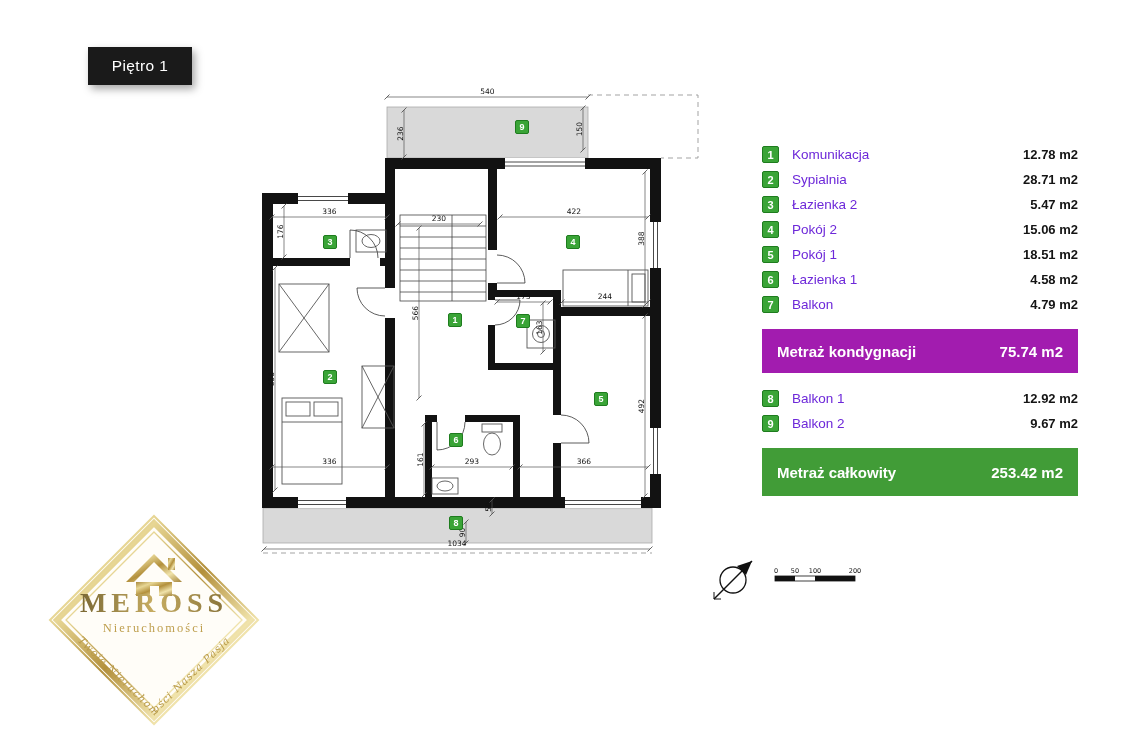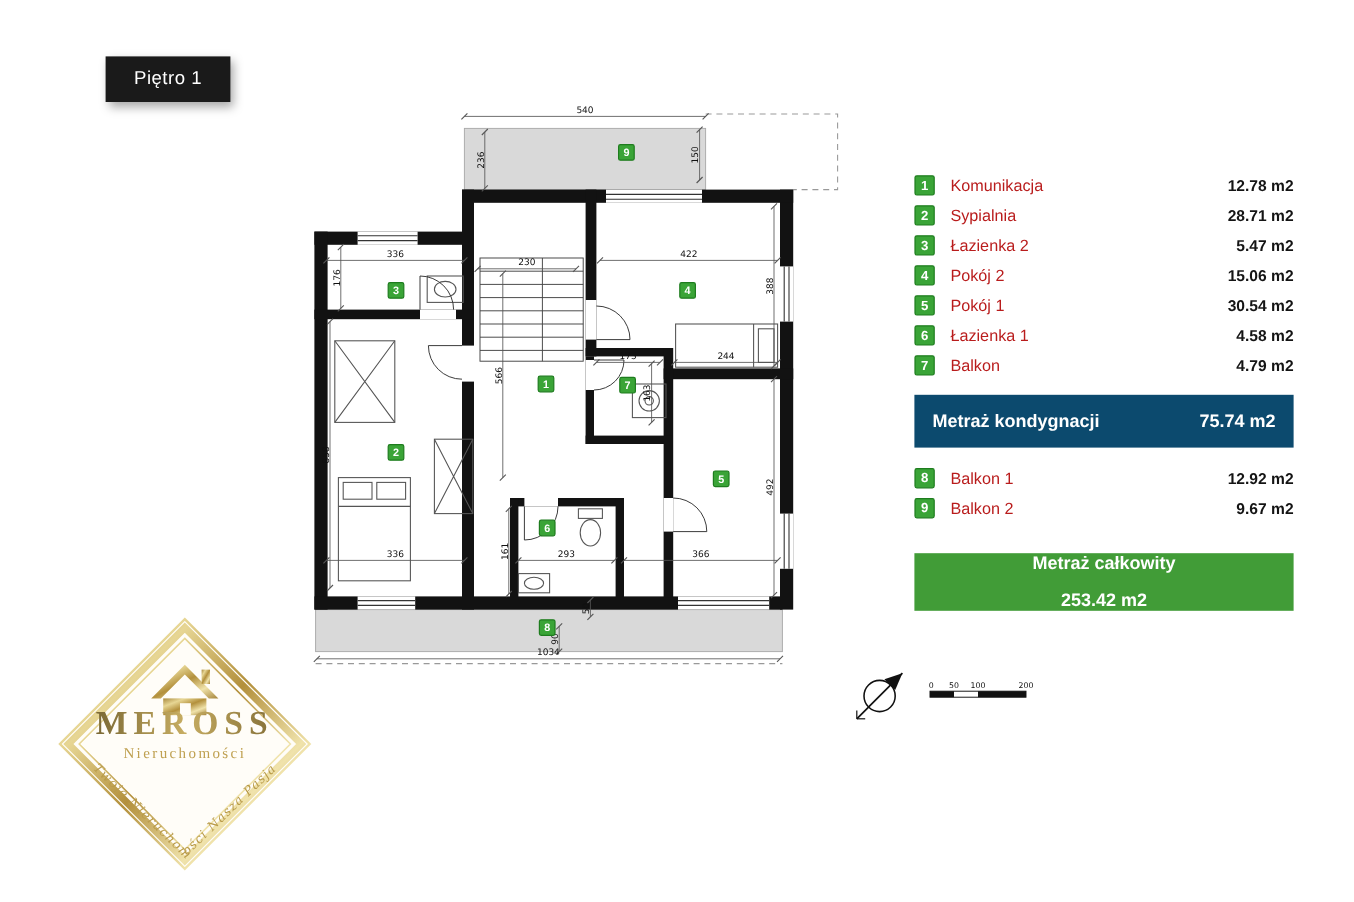--- a/index.html
+++ b/index.html
@@ -9,27 +9,27 @@
         display:flex;align-items:center;justify-content:center;
         color:#fff;font-size:15.5px;letter-spacing:.4px;
         box-shadow:3px 4px 8px rgba(0,0,0,.35);}
   #plan-svg{position:absolute;left:0;top:0;}
   #room-list{position:absolute;left:762px;top:146px;width:316px;}
   #balcony-list{position:absolute;left:762px;top:390px;width:316px;}
   .row{display:flex;align-items:center;height:17px;margin-bottom:8px;}
   .badge{width:17px;height:17px;border-radius:2px;color:#fff;font-size:11px;font-weight:bold;
         display:flex;align-items:center;justify-content:center;margin-right:13px;
         border:1px solid #1e7c1e;box-sizing:border-box;}
-  .rname{font-size:13.5px;color:#b91c1c;}
+  .rname{font-size:13.5px;color:#6d28d9;}
   .rarea{margin-left:auto;font-size:13px;font-weight:bold;color:#141414;}
   .bar{position:absolute;left:762px;width:316px;display:flex;align-items:center;
         justify-content:space-between;padding:0 15px;box-sizing:border-box;
         color:#fff;font-weight:bold;font-size:15px;}
   #bar-kondygnacja{top:329px;height:44px;}
-  #bar-total{top:461px;height:48px;flex-direction:column;}
+  #bar-total{top:448px;height:48px;}
   .logo-wrap{position:absolute;left:26px;top:508px;width:256px;height:224px;}
 </style>
 </head>
 <body>
 
 <div class="page">
 
   <div class="floor-label" style="background: rgb(26, 26, 26);">
     <span>Piętro 1</span>
   </div>
@@ -347,35 +347,35 @@
       <span class="rarea">5.47 m2</span>
     </div>
       <div class="row">
       <span class="badge" style="background: rgb(58, 164, 55);">4</span>
       <span class="rname">Pokój 2</span>
       <span class="rarea">15.06 m2</span>
     </div>
       <div class="row">
       <span class="badge" style="background: rgb(58, 164, 55);">5</span>
       <span class="rname">Pokój 1</span>
-      <span class="rarea">30.54 m2</span>
+      <span class="rarea">18.51 m2</span>
     </div>
       <div class="row">
       <span class="badge" style="background: rgb(58, 164, 55);">6</span>
       <span class="rname">Łazienka 1</span>
       <span class="rarea">4.58 m2</span>
     </div>
       <div class="row">
       <span class="badge" style="background: rgb(58, 164, 55);">7</span>
       <span class="rname">Balkon</span>
       <span class="rarea">4.79 m2</span>
     </div>
     </div>
 
-  <div class="bar" id="bar-kondygnacja" style="background: #0c4a6e;">
+  <div class="bar" id="bar-kondygnacja" style="background: #a21caf;">
     <span>Metraż kondygnacji</span>
     <span>75.74 m2</span>
   </div>
 
   <div id="balcony-list">
       <div class="row">
       <span class="badge" style="background: rgb(58, 164, 55);">8</span>
       <span class="rname">Balkon 1</span>
       <span class="rarea">12.92 m2</span>
     </div>

